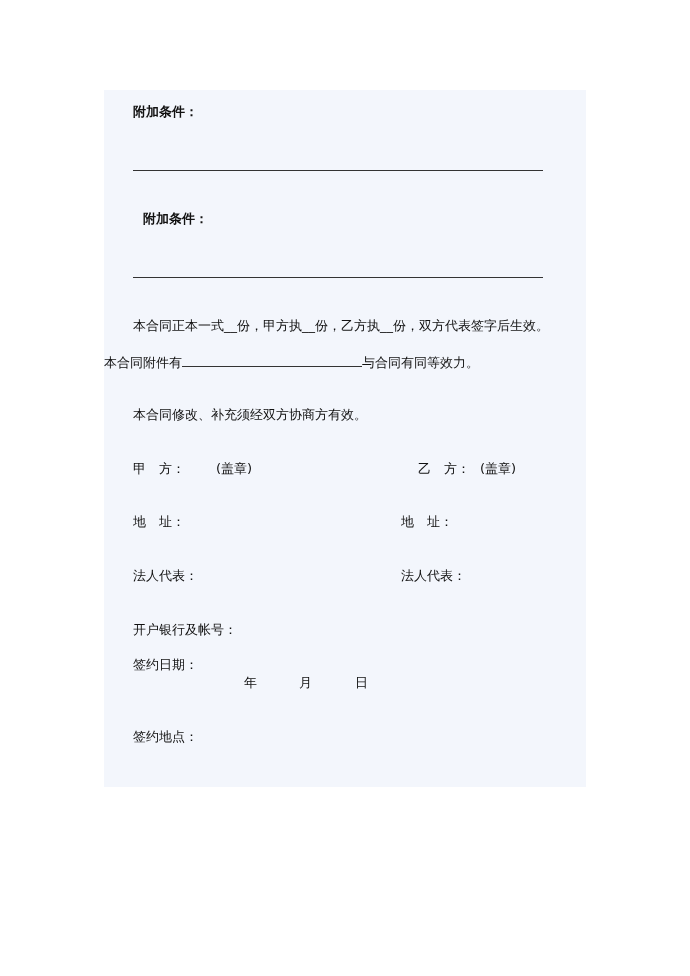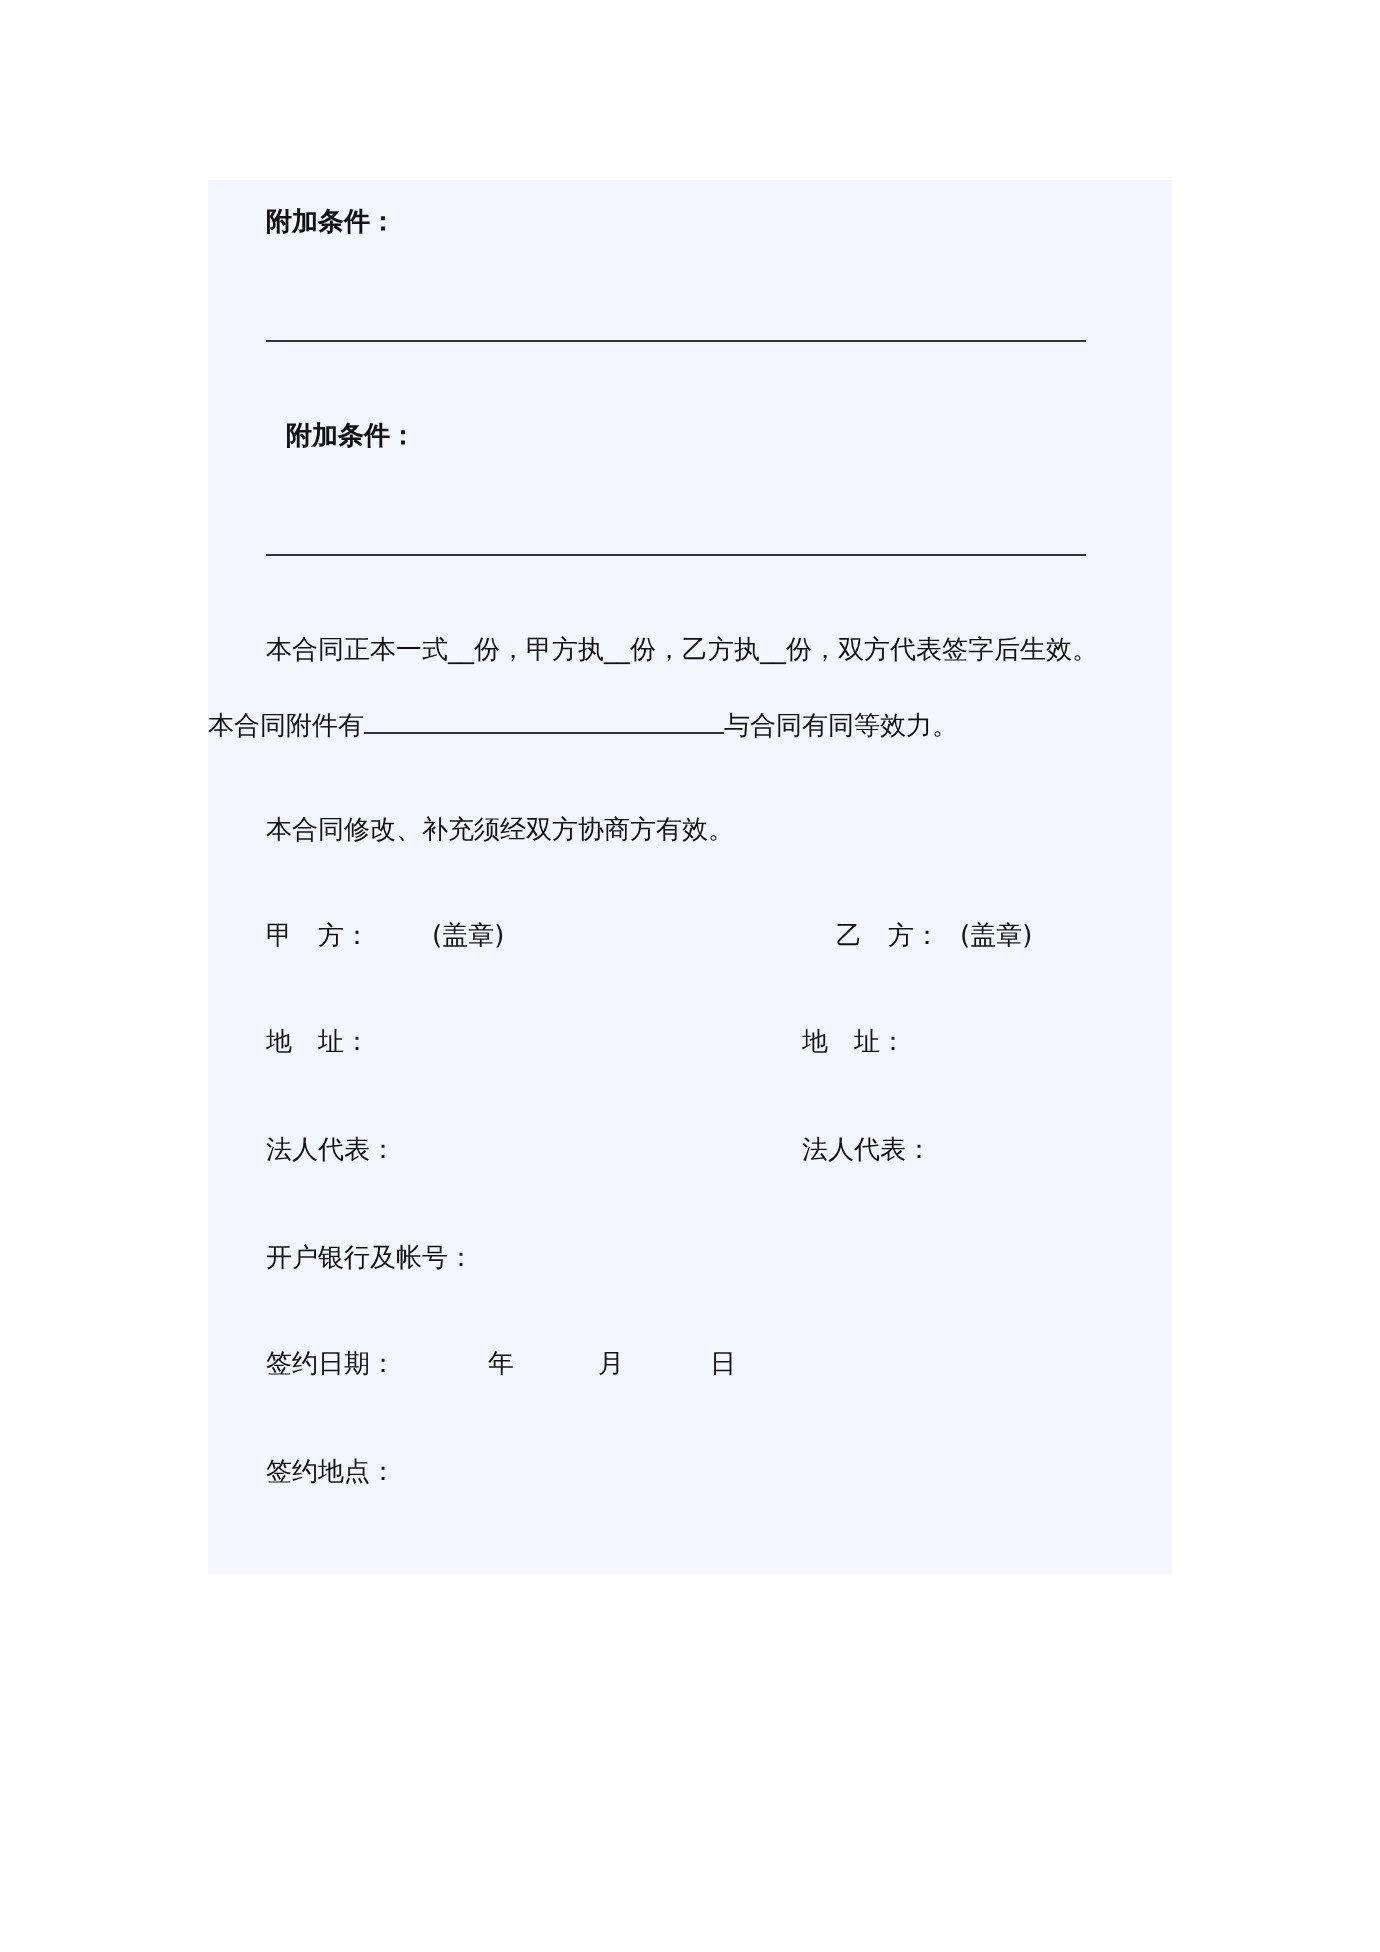--- a/index.html
+++ b/index.html
@@ -21,33 +21,33 @@
 
 <div class="t b" style="left:143px;top:211px;text-align:right;">附加条件：</div>
 <div class="rule" style="left:133px;top:277px;width:410px;"></div>
 
 <div class="t" style="left:133px;top:318px;">本合同正本一式__份，甲方执__份，乙方执__份，双方代表签字后生效。</div>
 
 <div class="t" style="left:104px;top:354px;">
   <span>本合同附件有</span><span class="fill" style="width:180px;"></span><span>与合同有同等效力。</span>
 </div>
 
-<div class="t" style="left:133px;top:407px;font-family:Liberation Serif, serif;">本合同修改、补充须经双方协商方有效。</div>
+<div class="t" style="left:133px;top:407px;">本合同修改、补充须经双方协商方有效。</div>
 
 <div class="t" style="left:133px;top:461px;">甲　方：</div>
 <div class="t" style="left:216px;top:461px;">(盖章)</div>
 <div class="t" style="left:397px;top:461px;margin-left:21px;">乙　方：</div>
 <div class="t" style="left:480px;top:461px;">(盖章)</div>
 
 <div class="t" style="left:133px;top:514px;">地　址：</div>
 <div class="t" style="left:401px;top:514px;">地　址：</div>
 
 <div class="t" style="left:133px;top:568px;">法人代表：</div>
 <div class="t" style="left:401px;top:568px;">法人代表：</div>
 
 <div class="t" style="left:133px;top:622px;">开户银行及帐号：</div>
 
-<div class="t" style="left:133px;top:675px;">签约日期：</div>
+<div class="t" style="left:133px;top:657px;">签约日期：</div>
 <div class="t" style="left:244px;top:675px;">年</div>
 <div class="t" style="left:299px;top:675px;">月</div>
 <div class="t" style="left:355px;top:675px;">日</div>
 
 <div class="t" style="left:133px;top:729px;">签约地点：</div>
 
 </body></html>

